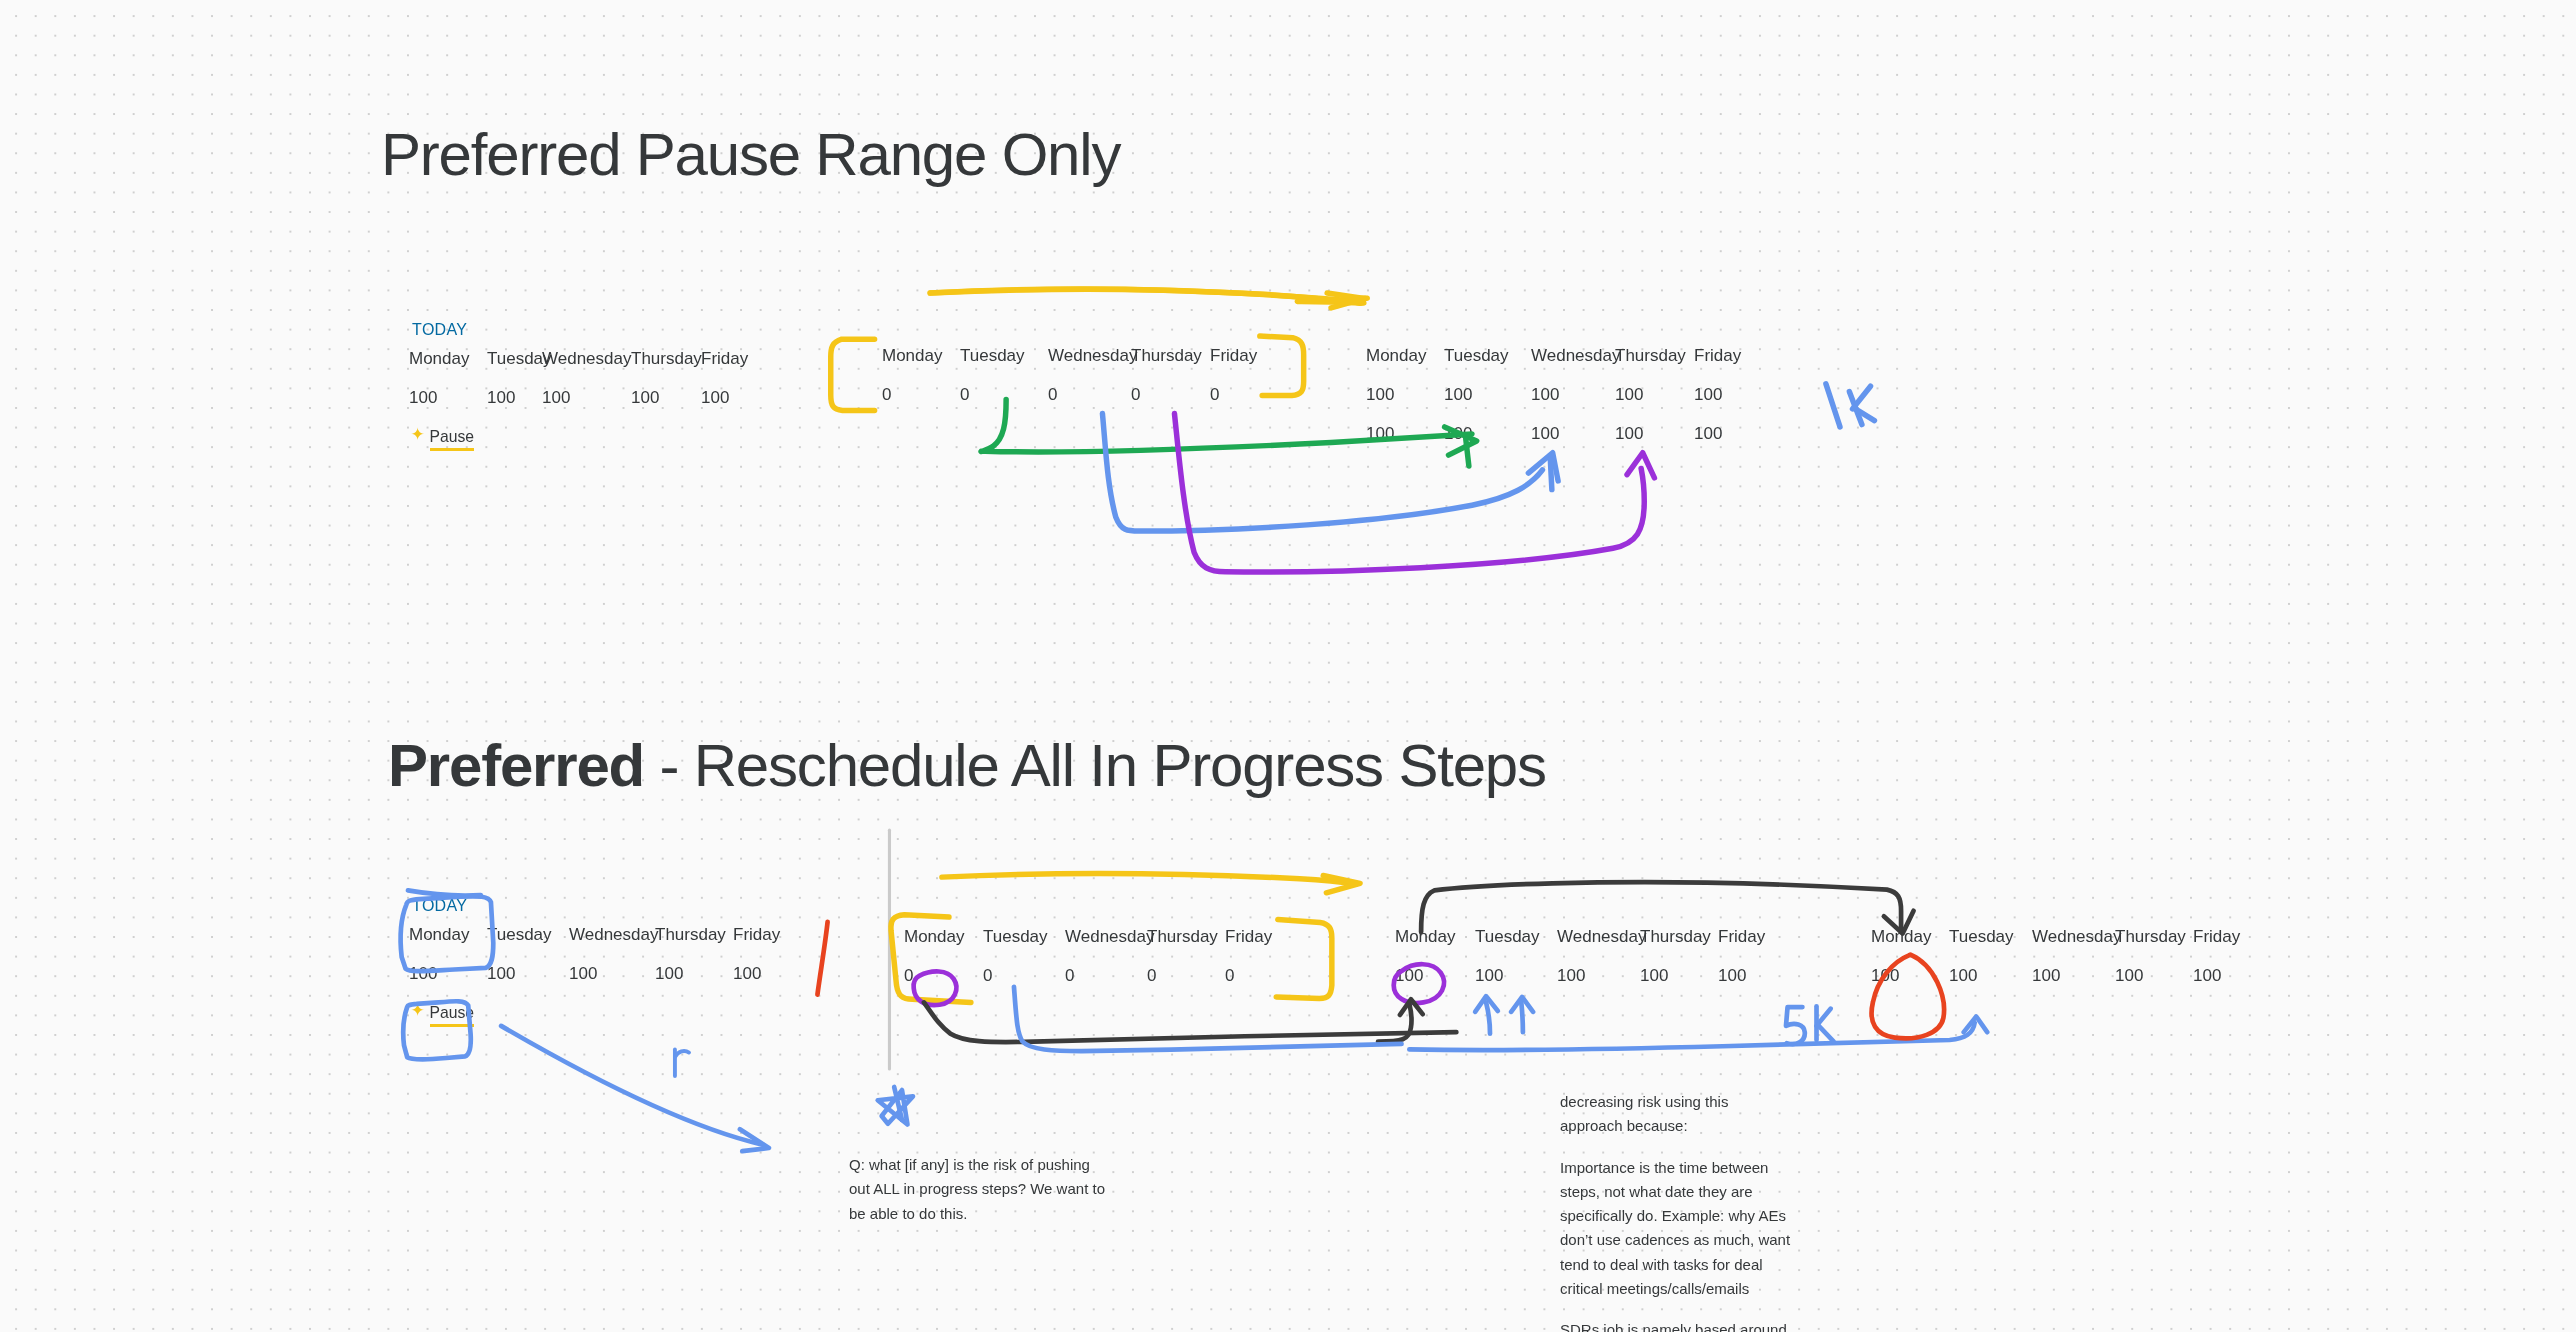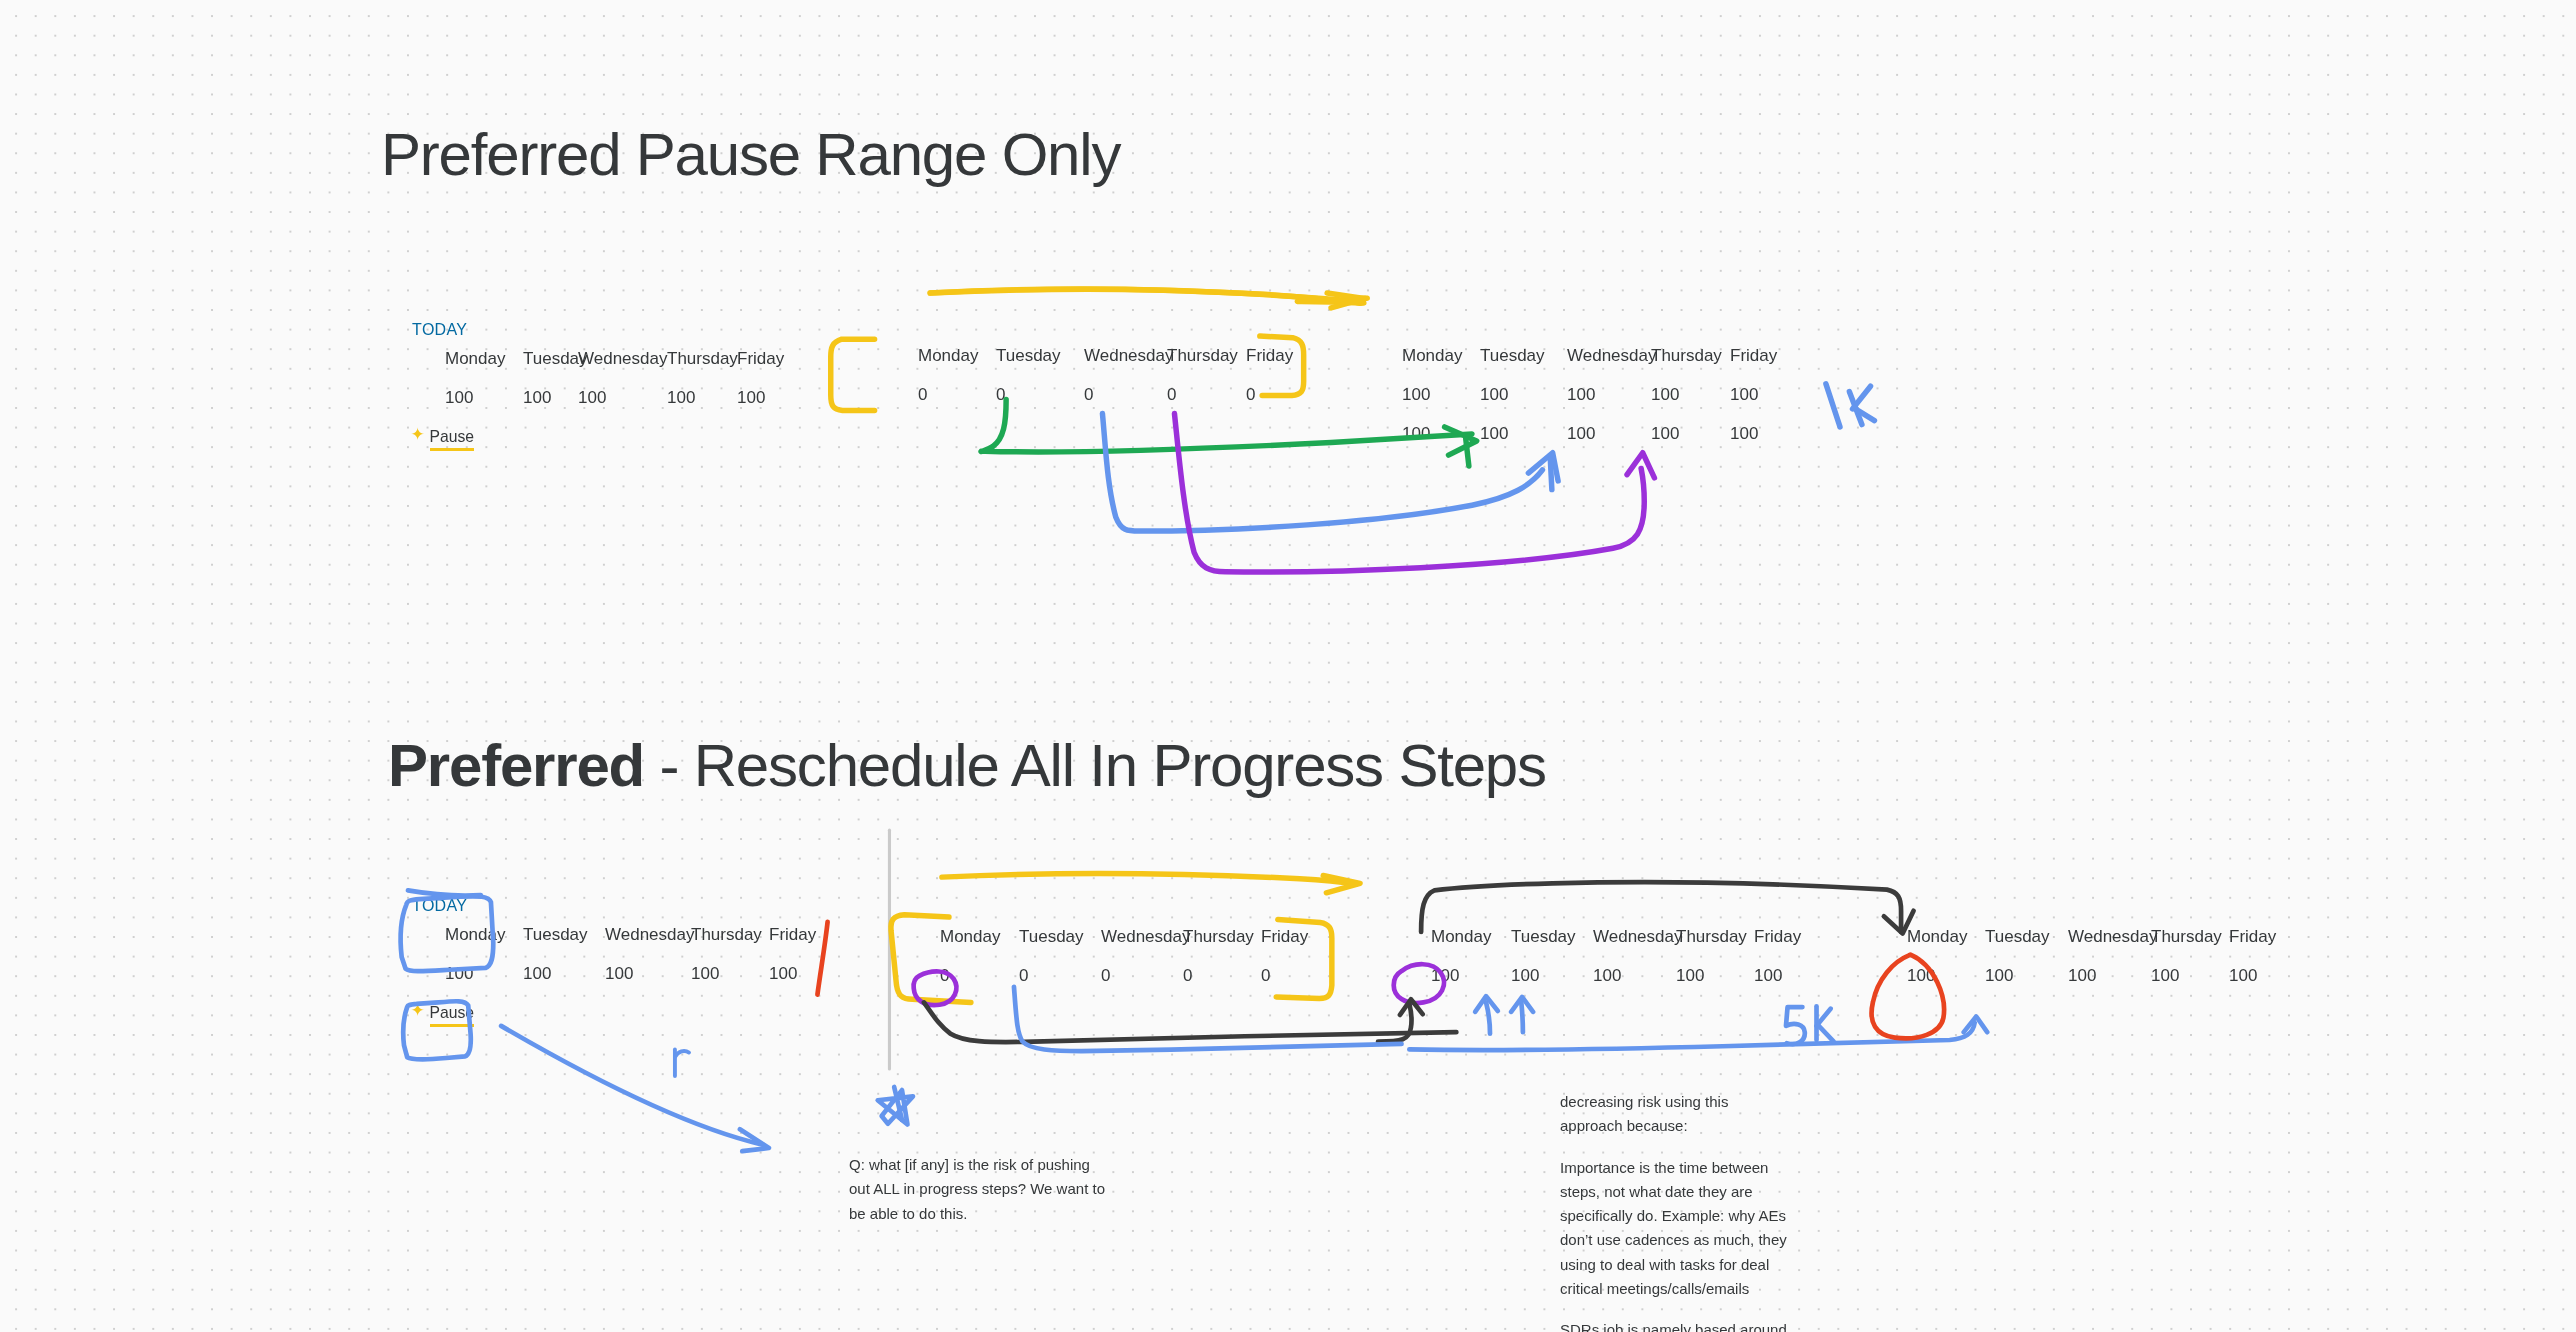--- a/index.html
+++ b/index.html
@@ -26,21 +26,21 @@
     white-space:nowrap;
     line-height:1;
   }
   .section-title .bold{font-weight:700;}
   
   .daytable{position:absolute;white-space:nowrap;}
   .dt-today{
     font-size:16px;letter-spacing:0.3px;color:#0369a1;
     margin-bottom:11px;padding-left:3.1px;
   }
-  .dt-row{display:flex;margin-left:36px;}
+  .dt-row{display:flex;}
   .dt-cell{font-size:17px;color:#35383a;line-height:1.1;}
   .dt-row.head .dt-cell{margin-bottom:20.4px;}
   .dt-row.vals .dt-cell{margin-bottom:20.4px;}
   .pause-row{display:flex;align-items:center;gap:4.7px;padding-left:1.6px;}
   .pause-star{color:#f5c518;font-size:17px;line-height:1;position:relative;top:-4.7px;}
   .pause-label{
     font-size:15.7px;color:#35383a;
     border-bottom:3.1px solid #f5c518;padding-bottom:1.6px;
   }
   
@@ -199,21 +199,21 @@
       <div class="dt-cell">100</div>
     </div>
   </div>
 
   <div class="note" style="left:849px;top:1153px;width:258px;">
     <p>Q: what [if any] is the risk of pushing out ALL in progress steps? We want to be able to do this.</p>
   </div>
 
   <div class="note" style="left:1560px;top:1090px;width:235px;">
     <p>decreasing risk using this approach because:</p>
-    <p>Importance is the time between steps, not what date they are specifically do. Example: why AEs don’t use cadences as much, they using to deal with tasks for deal critical meetings/calls/emails</p>
+    <p>Importance is the time between steps, not what date they are specifically do. Example: why AEs don’t use cadences as much, want tend to deal with tasks for deal critical meetings/calls/emails</p>
     <p>SDRs job is namely based around volume so that is what we are catering to.</p>
   </div>
 
   <svg class="ink" viewBox="0 0 3290 1702" xmlns="http://www.w3.org/2000/svg">
 
     <g>
       <path d="M1188 374 C1330 366 1480 368 1620 376 C1700 381 1730 387 1738 387 L1738 387 C1760 386 1680 386 1738 386" stroke="#f5c518" stroke-width="7"></path>
       <path d="M1188 374 C1400 364 1560 370 1740 385 C1640 385 1620 384 1738 386" stroke="#f5c518" stroke-width="7"></path>
       <path d="M1730 383 L1741 381 C1760 380 1720 381 1741 381" stroke="#f5c518" stroke-width="7"></path>
     </g>

